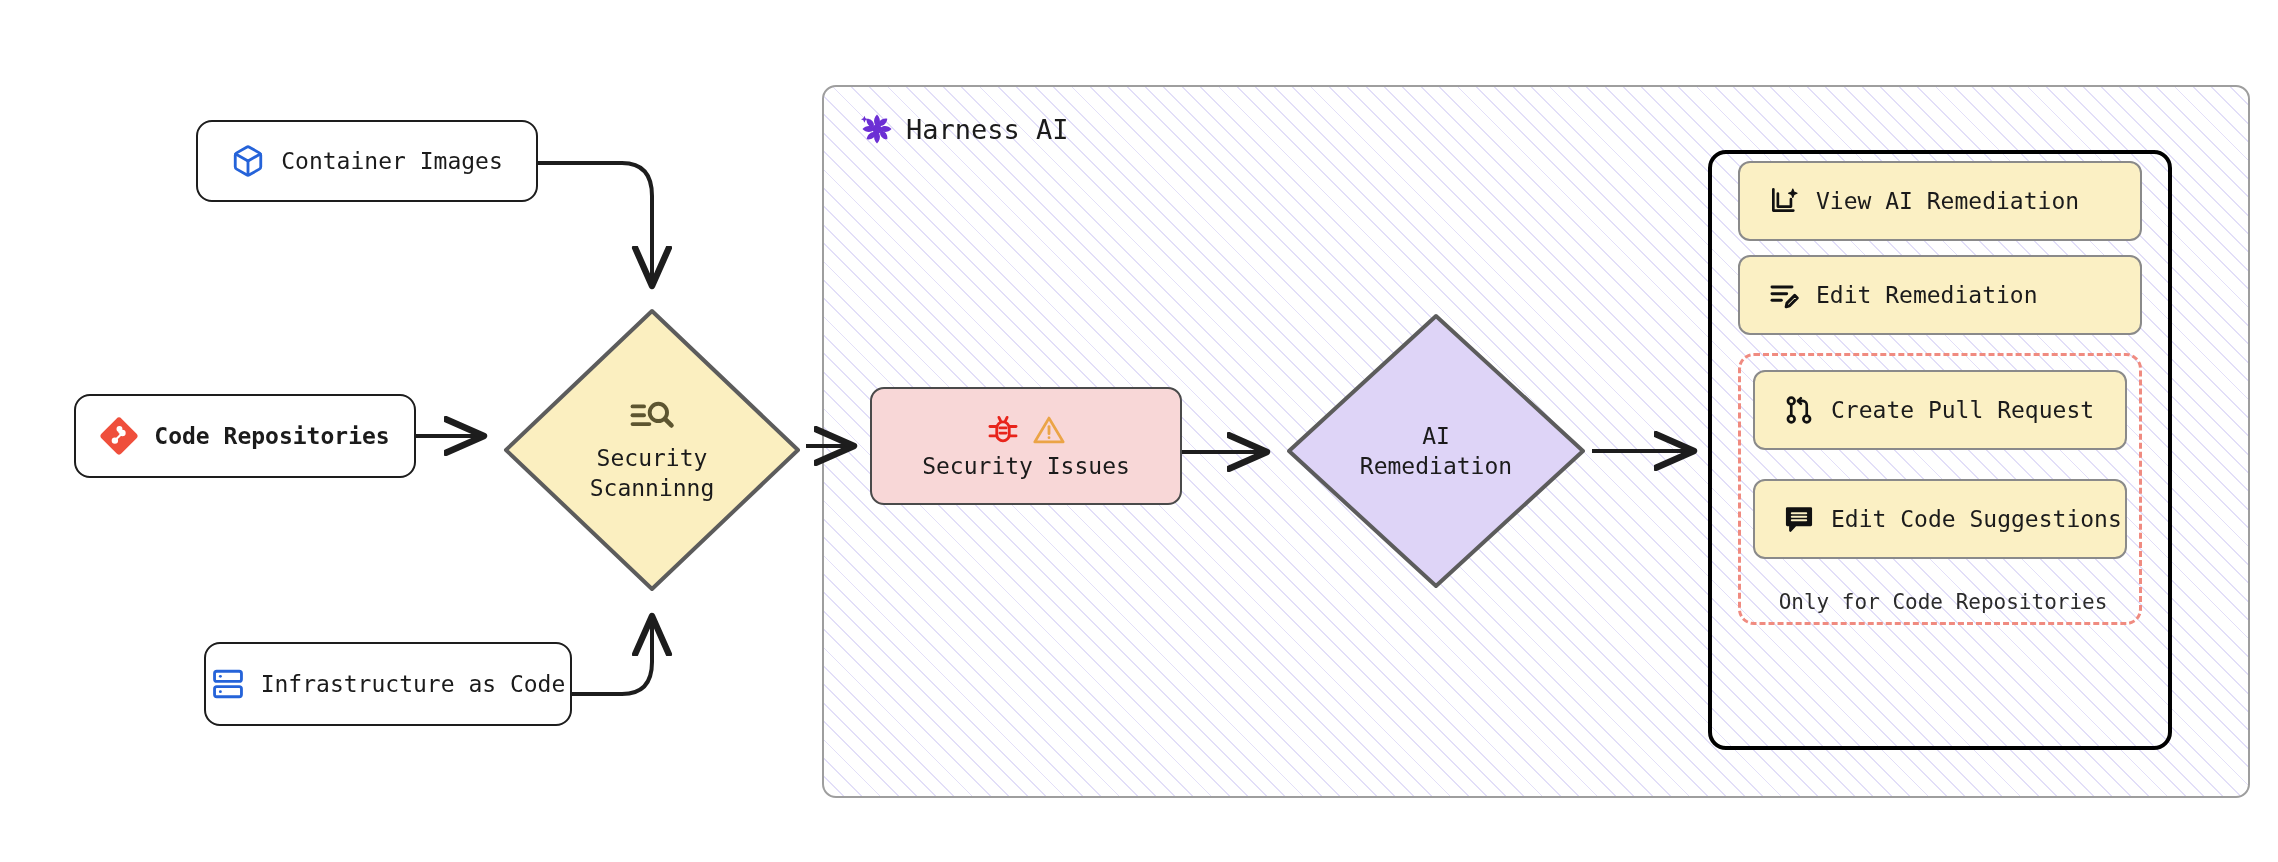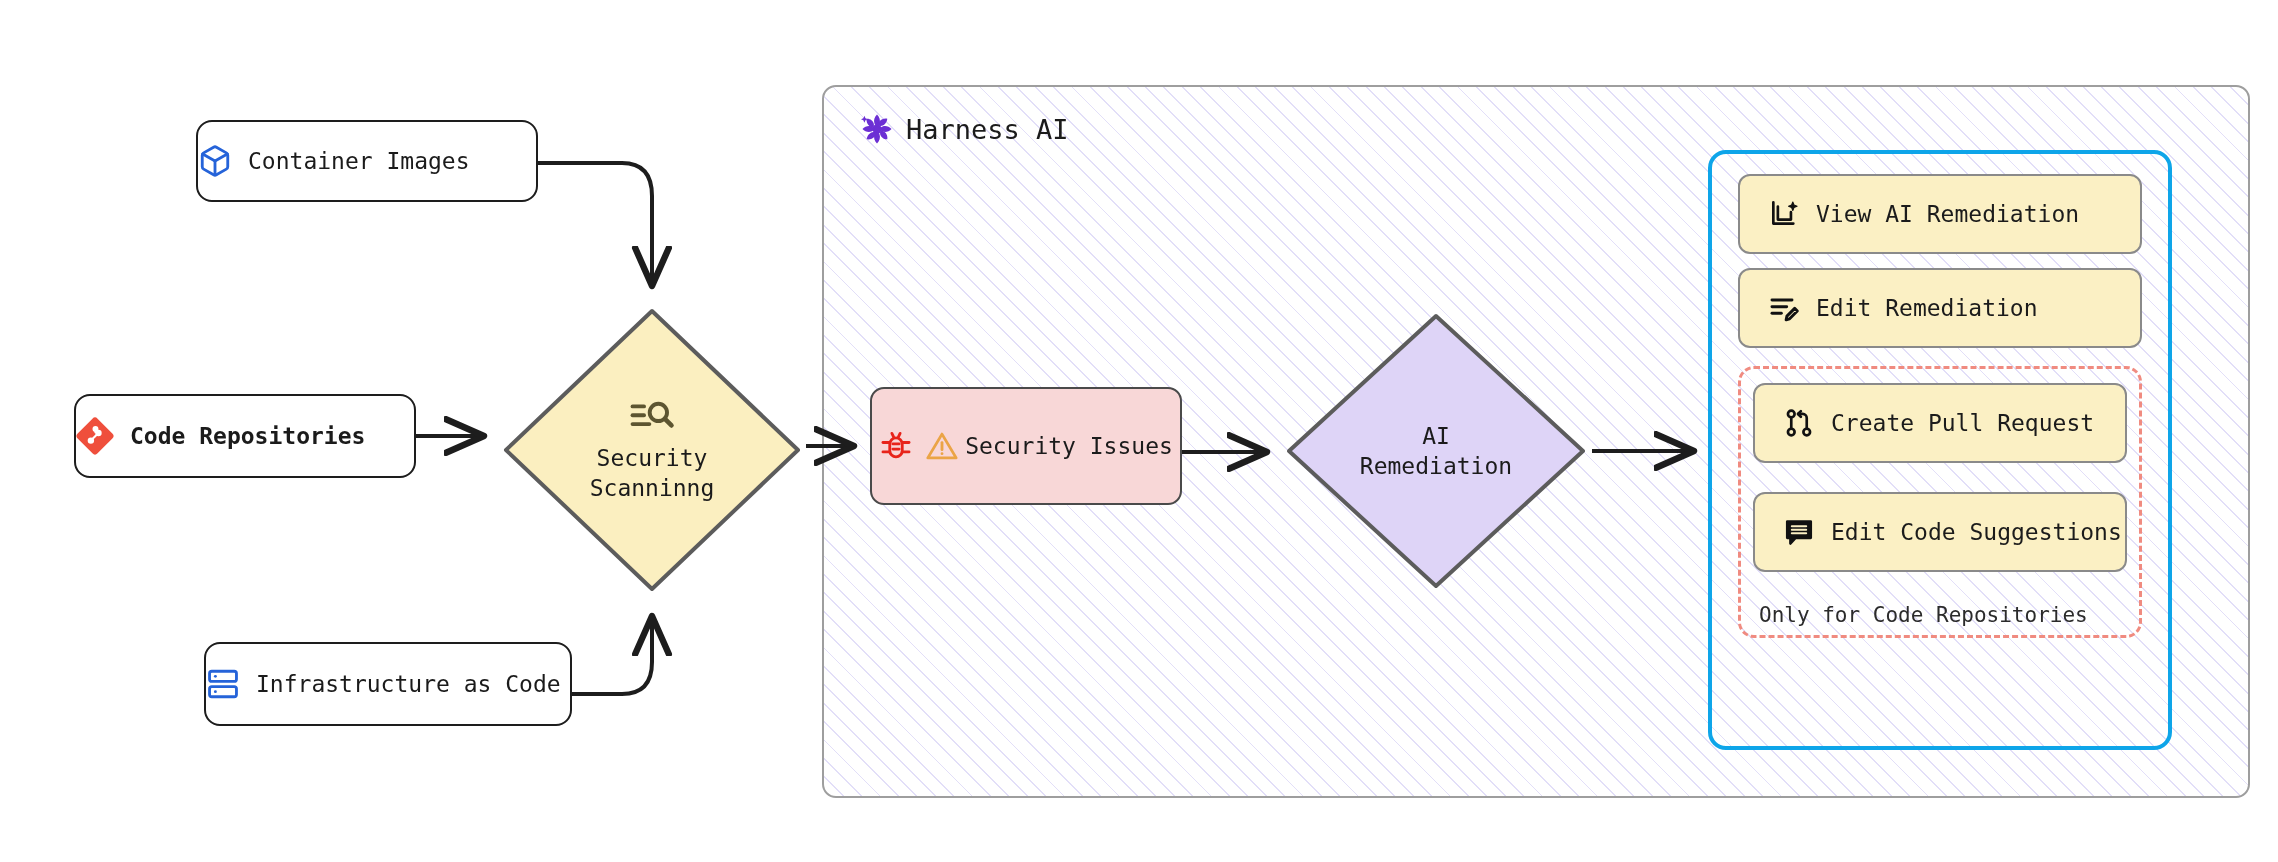--- a/index.html
+++ b/index.html
@@ -61,21 +61,21 @@
     color: #1b1b1b;
     letter-spacing: 0px;
     white-space: nowrap;
   }
 
   
   .node-box {
     position: absolute;
     display: flex;
     align-items: center;
-    justify-content: flex-start;
+    justify-content: center;
     gap: 16px;
     background: #ffffff;
     border: 2.5px solid #1d1d1d;
     border-radius: 16px;
     box-sizing: border-box;
     z-index: 10;
   }
   .node-box .node-label {
     font-size: 23px;
     color: #1b1b1b;
@@ -123,21 +123,21 @@
     position: absolute;
     left: 870px;
     top: 387px;
     width: 312px;
     height: 118px;
     background: #f8d7d7;
     border: 2.5px solid #4a4a4a;
     border-radius: 14px;
     box-sizing: border-box;
     display: flex;
-    flex-direction: row;
+    flex-direction: column;
     align-items: center;
     justify-content: center;
     gap: 6px;
     z-index: 10;
   }
   #node-security-issues .issue-icons {
     display: flex;
     align-items: center;
     gap: 12px;
   }
@@ -147,25 +147,25 @@
     white-space: nowrap;
   }
 
   
   #actions-panel {
     position: absolute;
     left: 1708px;
     top: 150px;
     width: 464px;
     height: 600px;
-    border: 4px solid #0ea5e9;
+    border: 4px solid #000000;
     border-radius: 18px;
     box-sizing: border-box;
     z-index: 10;
-    padding: 20px 26px;
+    padding: 7px 26px;
     display: flex;
     flex-direction: column;
     gap: 14px;
     align-items: stretch;
     background: transparent;
   }
   .action-btn {
     height: 80px;
     background: #fbf0c4;
     border: 2px solid #8a8a8a;
@@ -190,20 +190,21 @@
     flex-direction: column;
     gap: 29px;
     margin-top: 4px;
   }
   #repo-only-caption {
     font-size: 21px;
     color: #2b2b2b;
     padding-left: 6px;
     padding-top: 2px;
     white-space: nowrap;
+    text-align: center;
   }
   .icon { display: inline-flex; align-items: center; justify-content: center; flex: none; }
 </style>
 </head>
 <body>
 
 <div id="stage">
 
   <div id="harness-container">
     <div id="harness-title">

